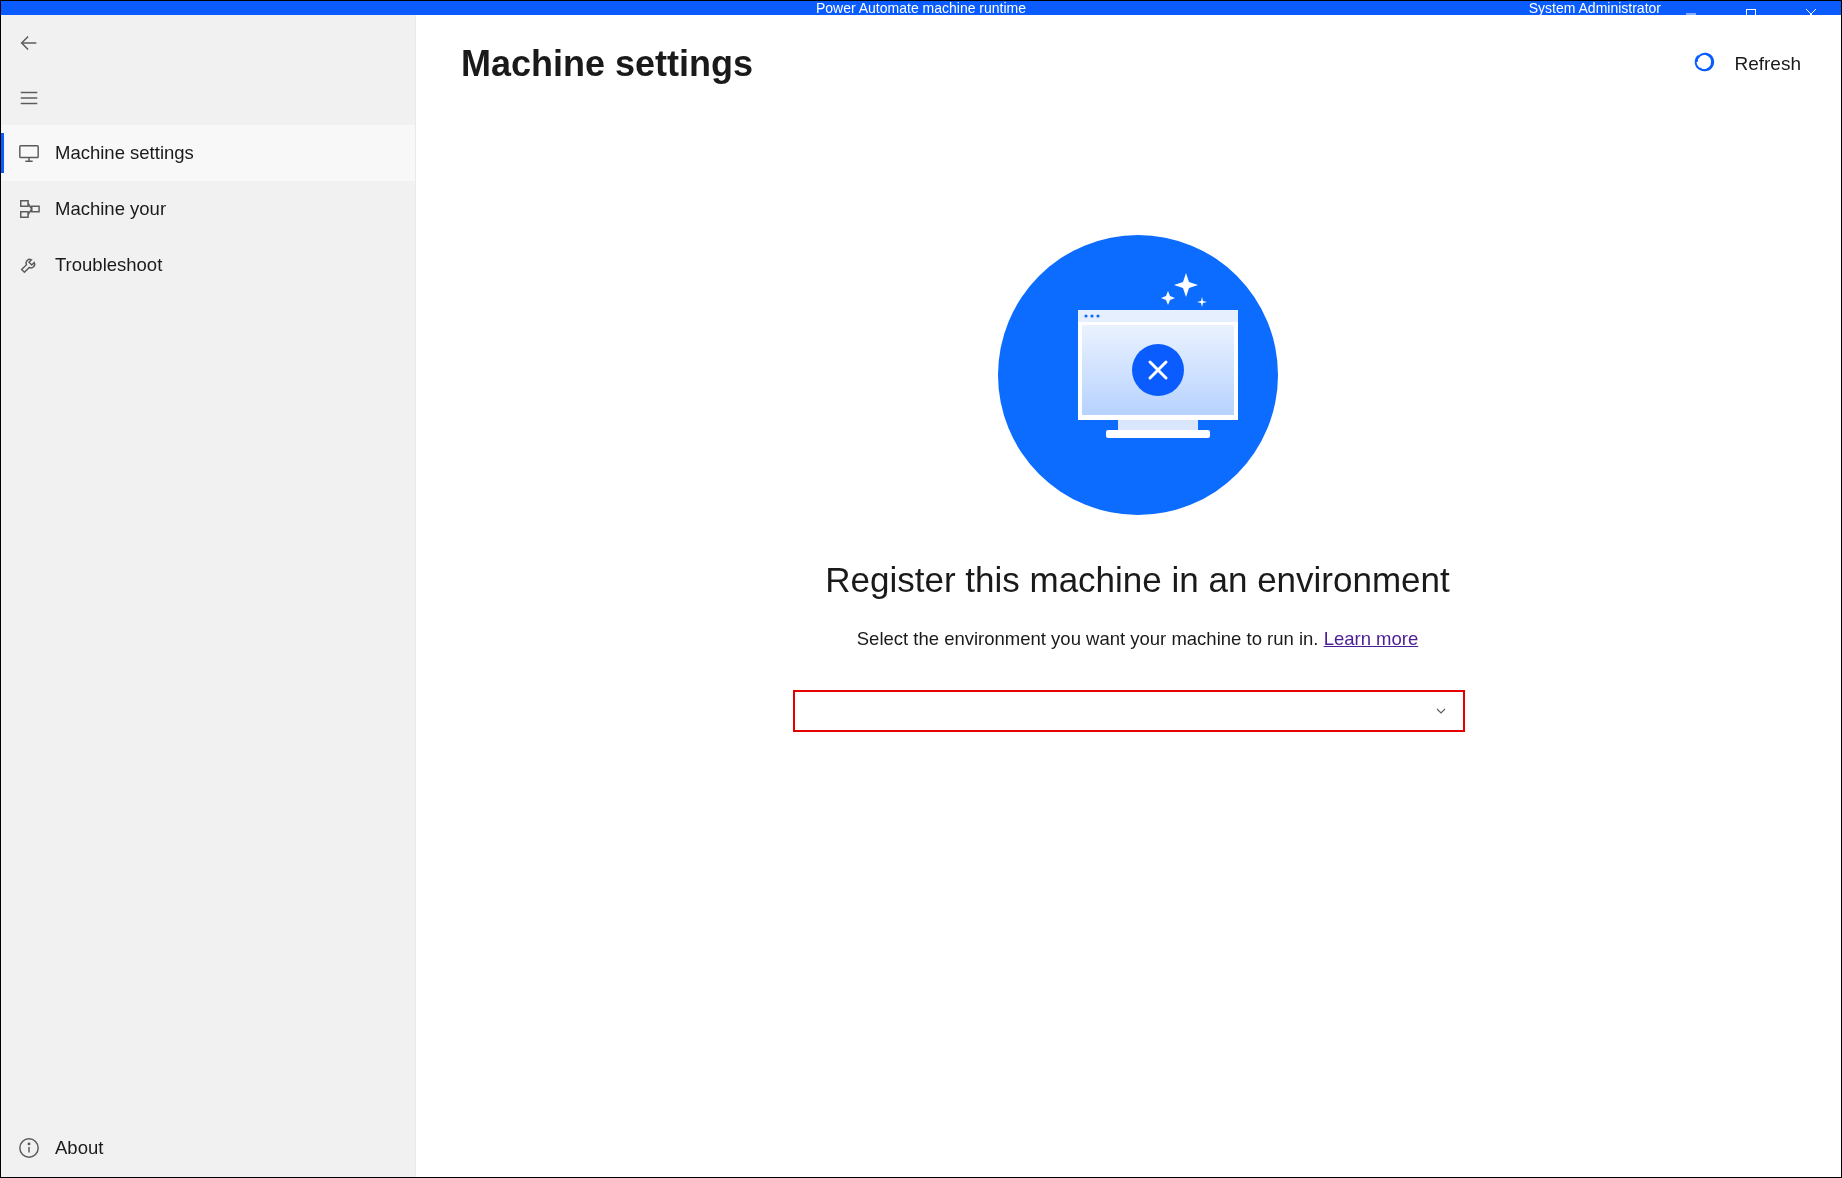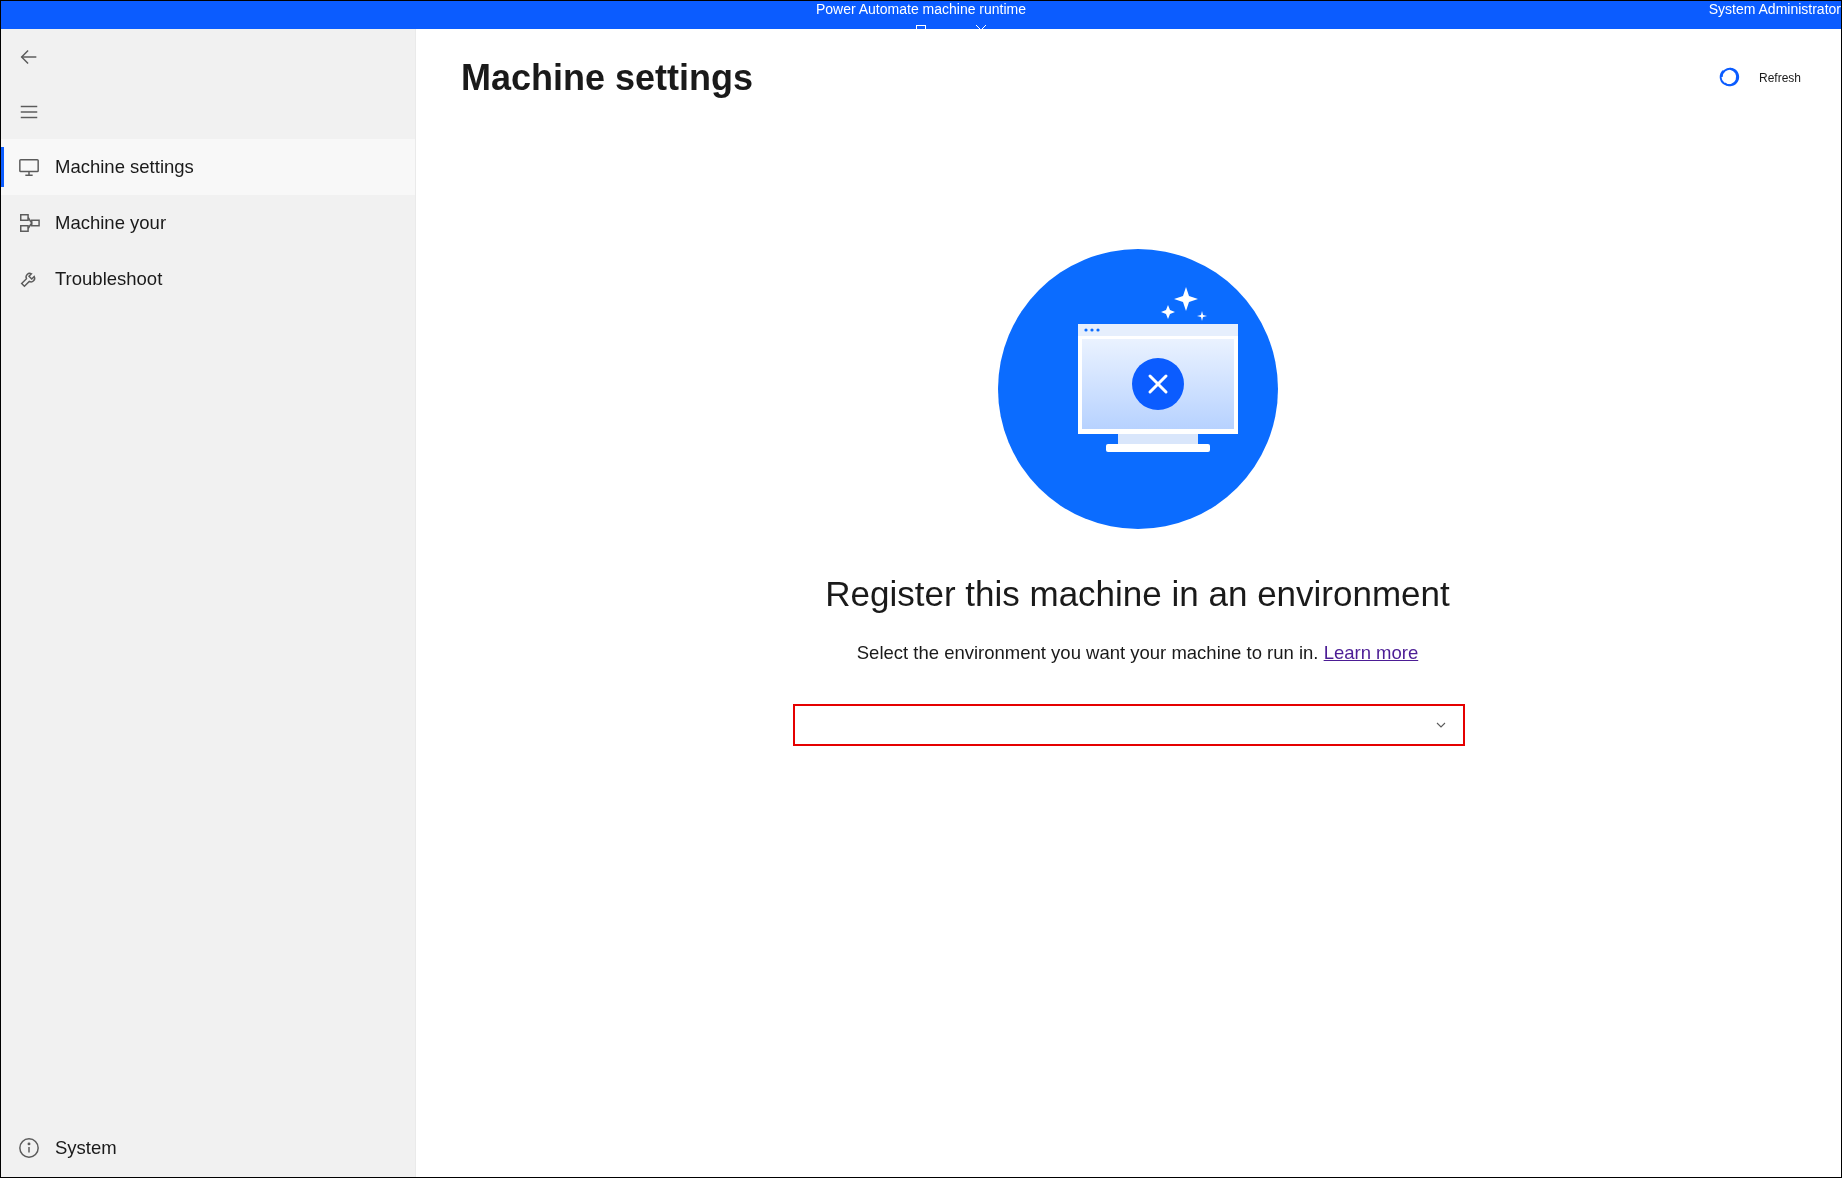--- a/index.html
+++ b/index.html
@@ -11,28 +11,27 @@
     body {
       width: 1842px;
       height: 1178px;
       background: #fff;
       border: 1px solid #000;
       display: flex;
       flex-direction: column;
       transform-origin: top left;
     }
     .titlebar {
-      height: 28px;
+      height: 14px;
       background: #0b5cff;
       color: #fff;
       display: flex;
       align-items: center;
       font-size: 14px;
       flex-shrink: 0;
-      flex-direction: column;
     }
     .titlebar-title {
       position: absolute;
       left: 50%;
       transform: translateX(-50%);
       font-weight: 400;
     }
     .titlebar-user {
       margin-left: auto;
       font-weight: 400;
@@ -133,21 +132,21 @@
       font-size: 36px;
       font-weight: 600;
       color: #1a1a1a;
     }
     .refresh-btn {
       display: flex;
       align-items: center;
       gap: 18px;
       cursor: pointer;
       color: #1a1a1a;
-      font-size: 12px;
+      font-size: 19px;
     }
     .refresh-icon {
       color: #0b5cff;
     }
     .hero {
       margin-top: 150px;
       display: flex;
       flex-direction: column;
       align-items: center;
       margin-left: 18px;
@@ -279,21 +278,21 @@
     </div>
 
     <div class="sidebar-bottom">
       <span class="nav-icon">
         <svg width="22" height="22" viewBox="0 0 24 24" fill="none" stroke="currentColor" stroke-width="1.6">
             <circle cx="12" cy="12" r="10"></circle>
             <line x1="12" y1="11" x2="12" y2="17"></line>
             <circle cx="12" cy="7.5" r="0.8" fill="currentColor"></circle>
           </svg>
       </span>
-      <span>System</span>
+      <span>About</span>
     </div>
   </div>
 
   <div class="main">
     <div class="main-header">
       <div class="page-title">Machine settings</div>
       <div class="refresh-btn">
         <span class="refresh-icon">
           <svg width="22" height="22" viewBox="0 0 24 24" fill="none" stroke="currentColor" stroke-width="2">
               <path d="M3 12a9 9 0 1 1 3 6.7"></path>

